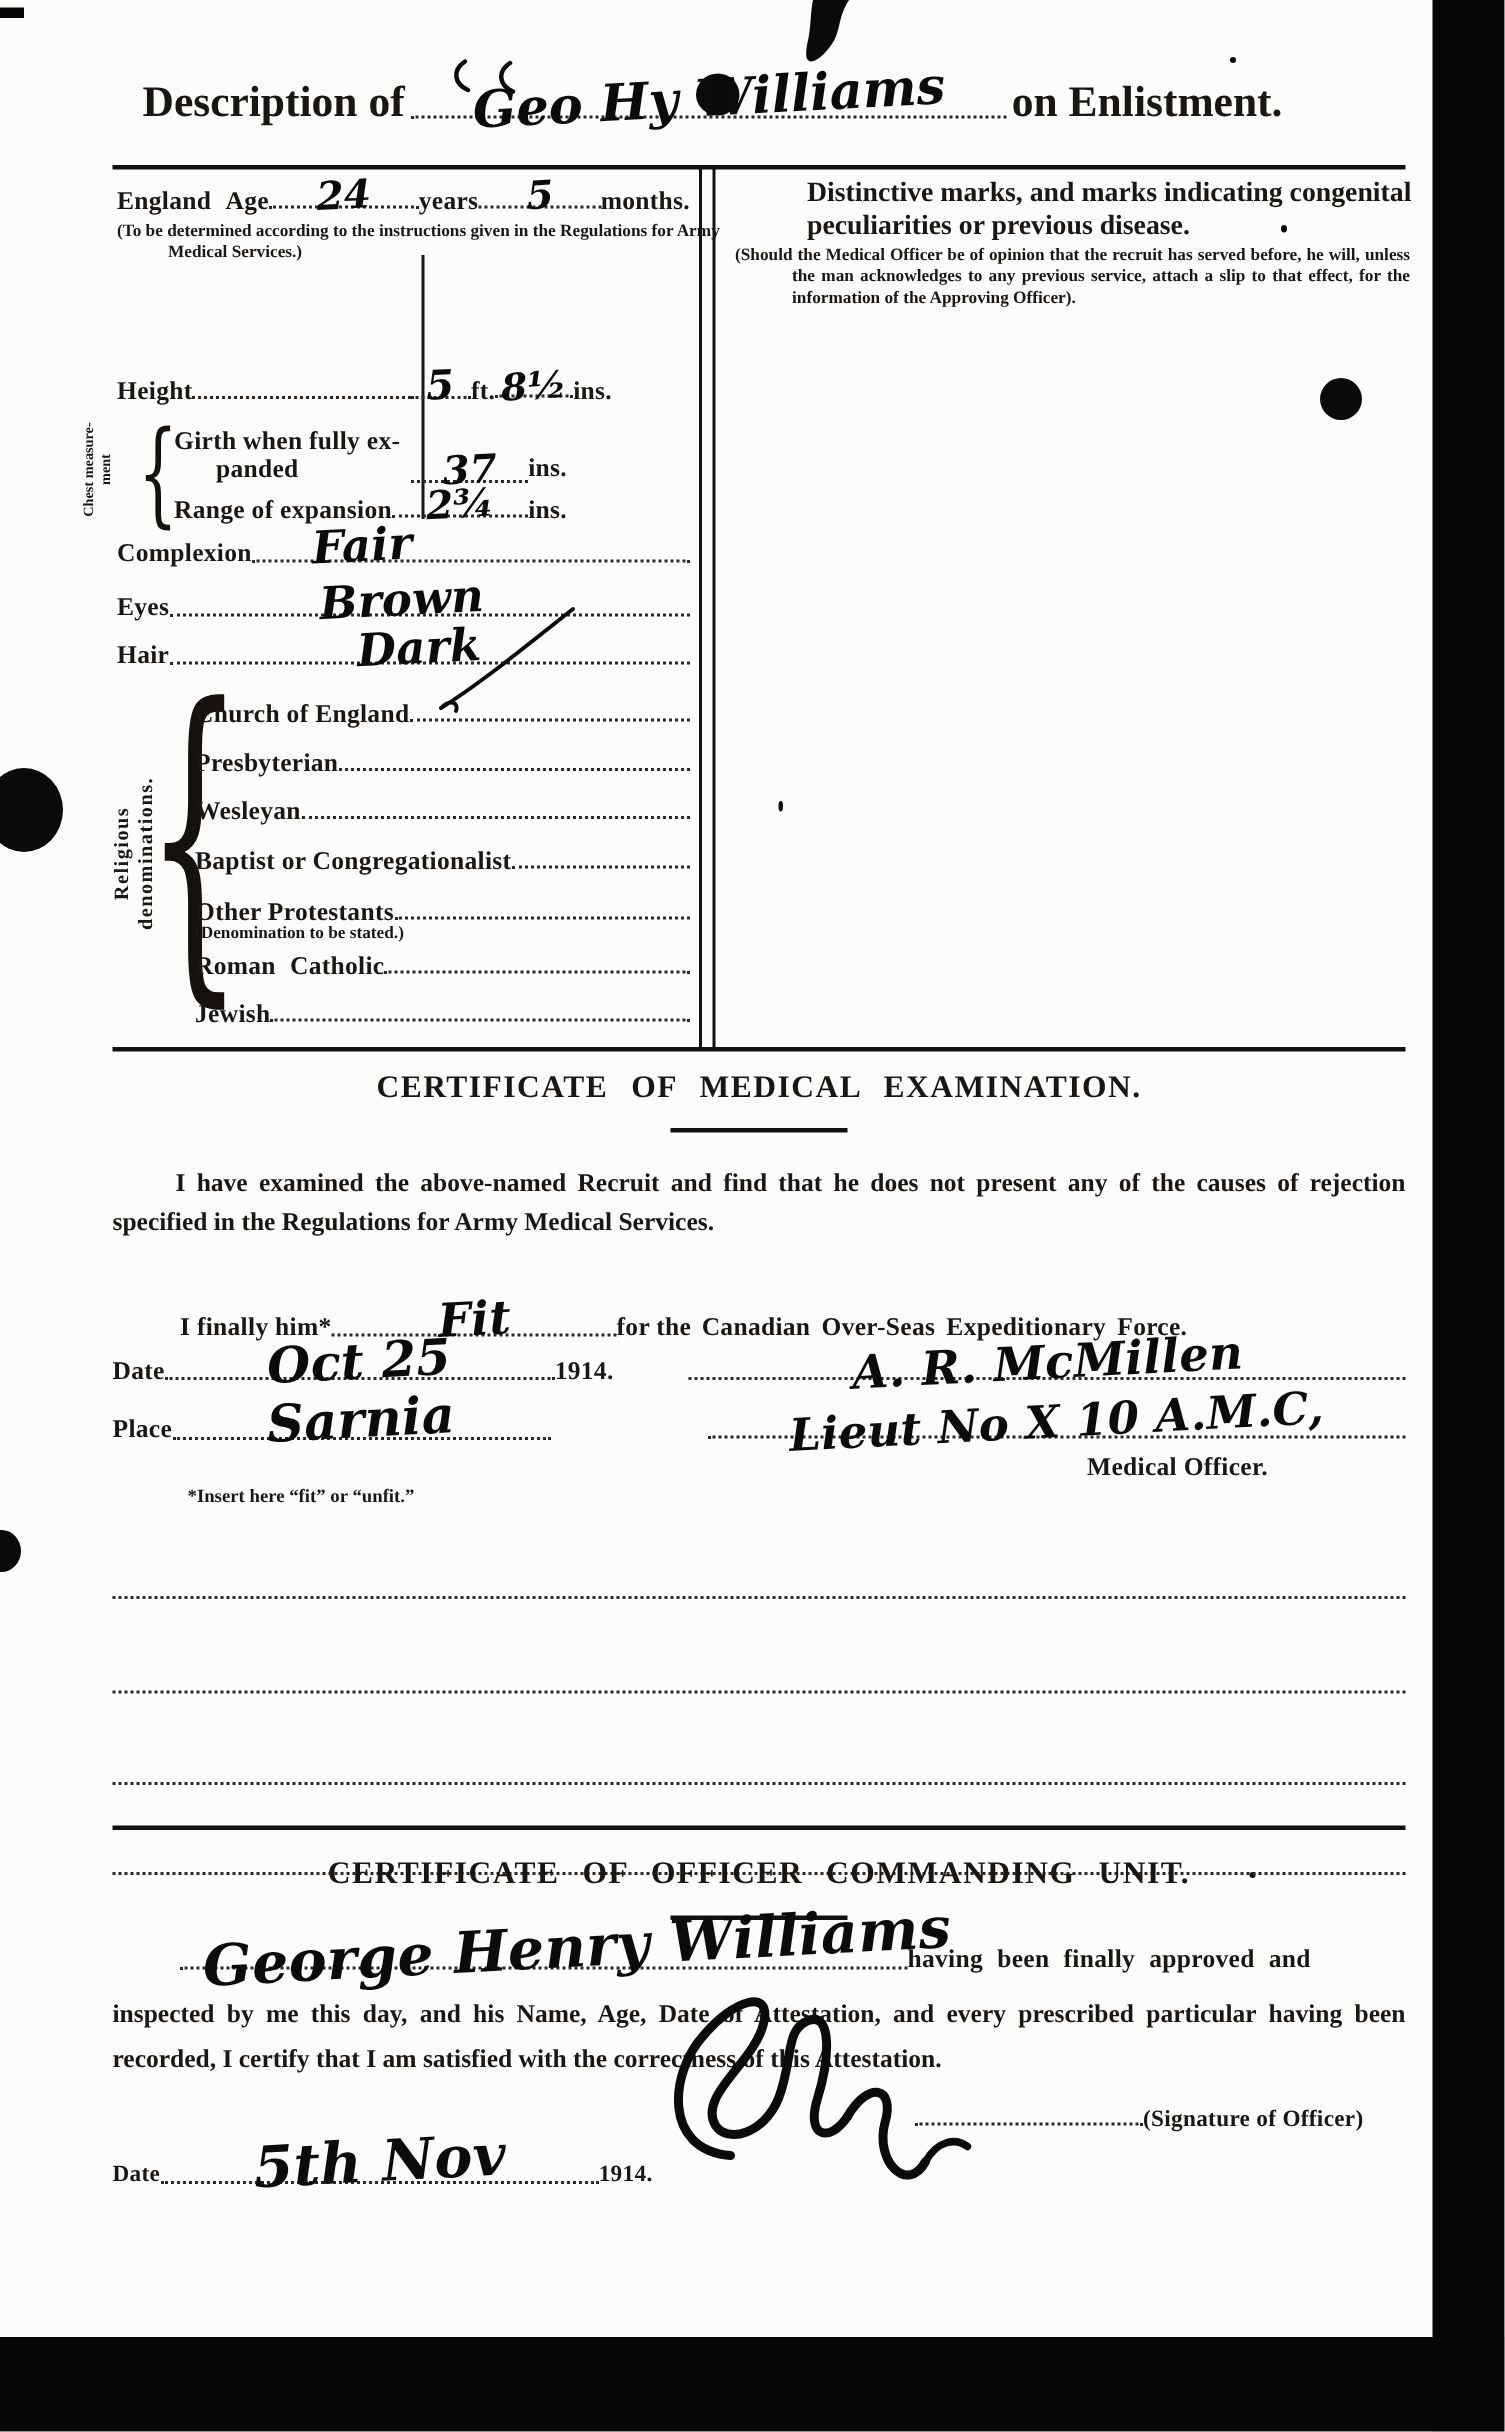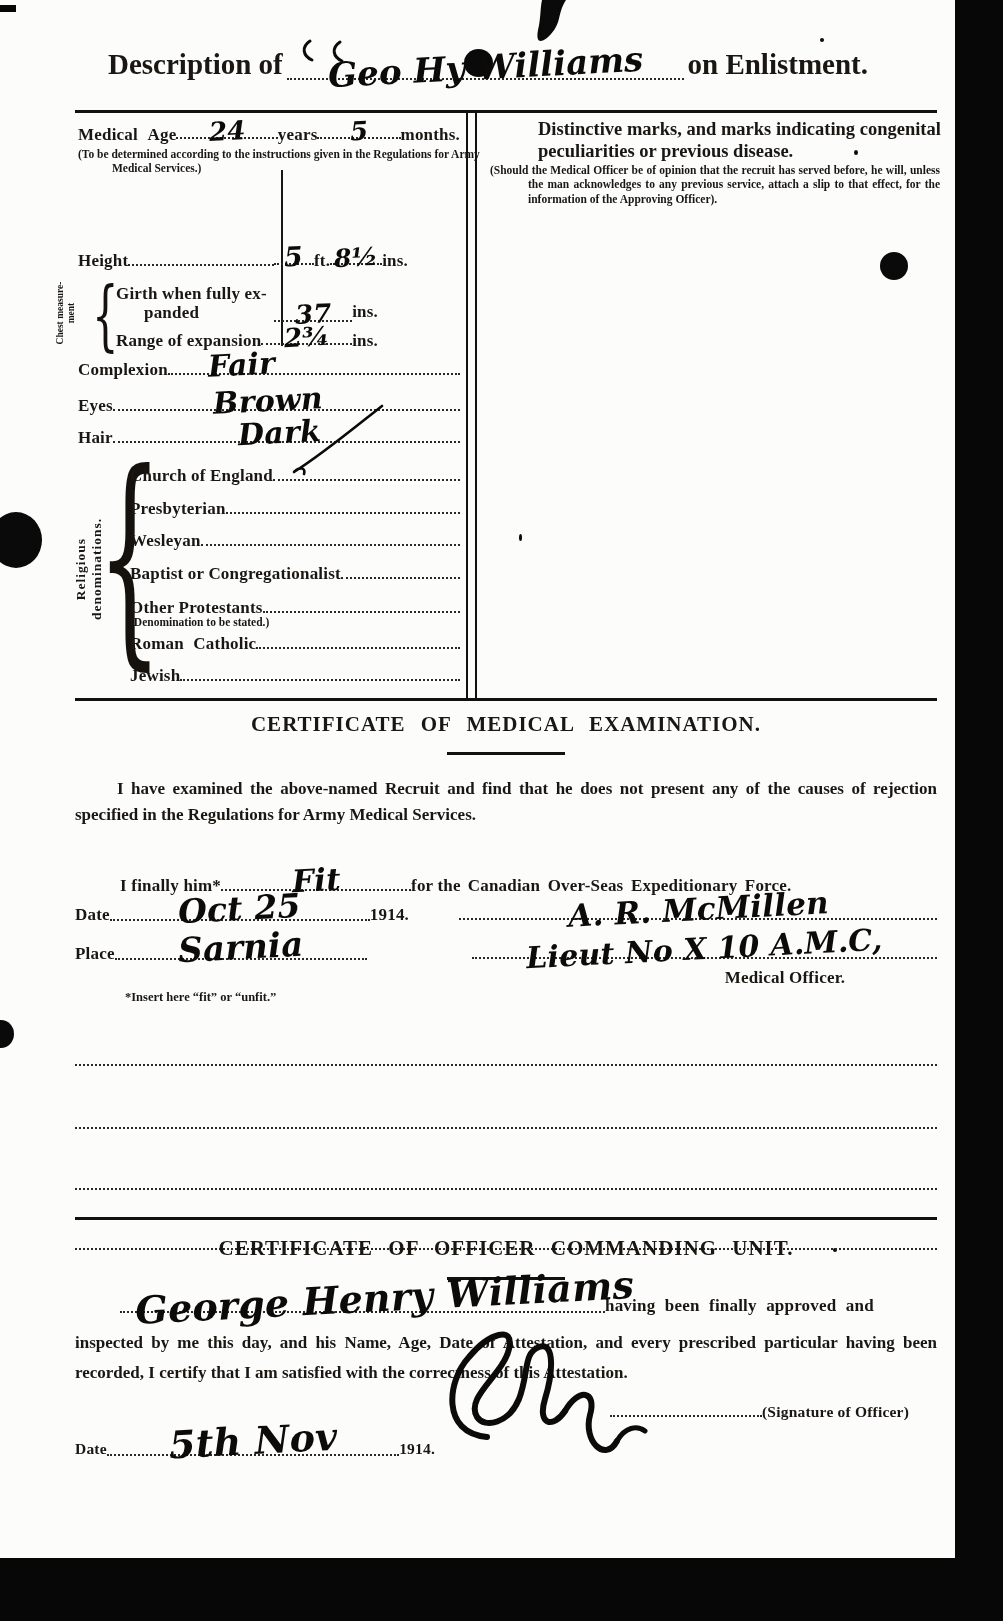--- a/index.html
+++ b/index.html
@@ -60,35 +60,35 @@
   </svg>
   <svg class="abs" style="left:298px; top:38px;" width="60" height="26" viewBox="0 0 60 26">
     <path d="M12,3 C3,9 5,18 14,22" style="stroke-width:3;"></path>
     <path d="M42,4 C33,10 35,19 44,23" style="stroke-width:3;"></path>
   </svg>
   <div class="abs blot" style="left:820px; top:38px; width:4px; height:4px;"></div>
   <div class="abs blot" style="left:854px; top:150px; width:4px; height:5px;"></div>
   <div class="abs blot" style="left:519px; top:534px; width:3px; height:7px;"></div>
   <div class="abs blot" style="left:833px; top:1248px; width:4px; height:4px;"></div>
 
-  <div class="abs row" style="left:108px; top:48px; width:760px; font-size:29px; font-weight:700;align-items:center;">
+  <div class="abs row" style="left:95px; top:48px; width:760px; font-size:29px; font-weight:700;">
     <span style="white-space:nowrap;">Description of</span>
     <span class="dots grow" style="margin:0 4px;">
       <span class="hand" style="font-size:34px;">Geo Hy Williams</span>
     </span>
     <span style="white-space:nowrap;">on Enlistment.</span>
   </div>
   <div class="abs hdivider" style="left:75px; top:110px; width:862px;"></div>
 
   <div class="abs" style="left:466px; top:112px; width:7px; height:588px; border-left:2px solid #111; border-right:2px solid #111;"></div>
   <div class="abs hdivider" style="left:75px; top:698px; width:862px;"></div>
 
   <div class="abs row print" style="left:78px; top:120px; width:382px;">
     <span></span>
-    <span style="word-spacing:6px;">Medical Age</span>
+    <span style="word-spacing:6px;">England Age</span>
     <span class="dots grow">
       <span class="hand" style="font-size:26px;">24</span>
     </span>
     <span>years</span>
     <span class="dots grow">
       <span class="hand" style="font-size:26px;">5</span>
     </span>
     <span>months.</span>
   </div>
   <div class="abs small" style="left:78px; top:147px; width:374px; padding-left:34px; text-indent:-34px;">(To be determined according to the instructions given in the Regulations for Army Medical Services.)</div>

